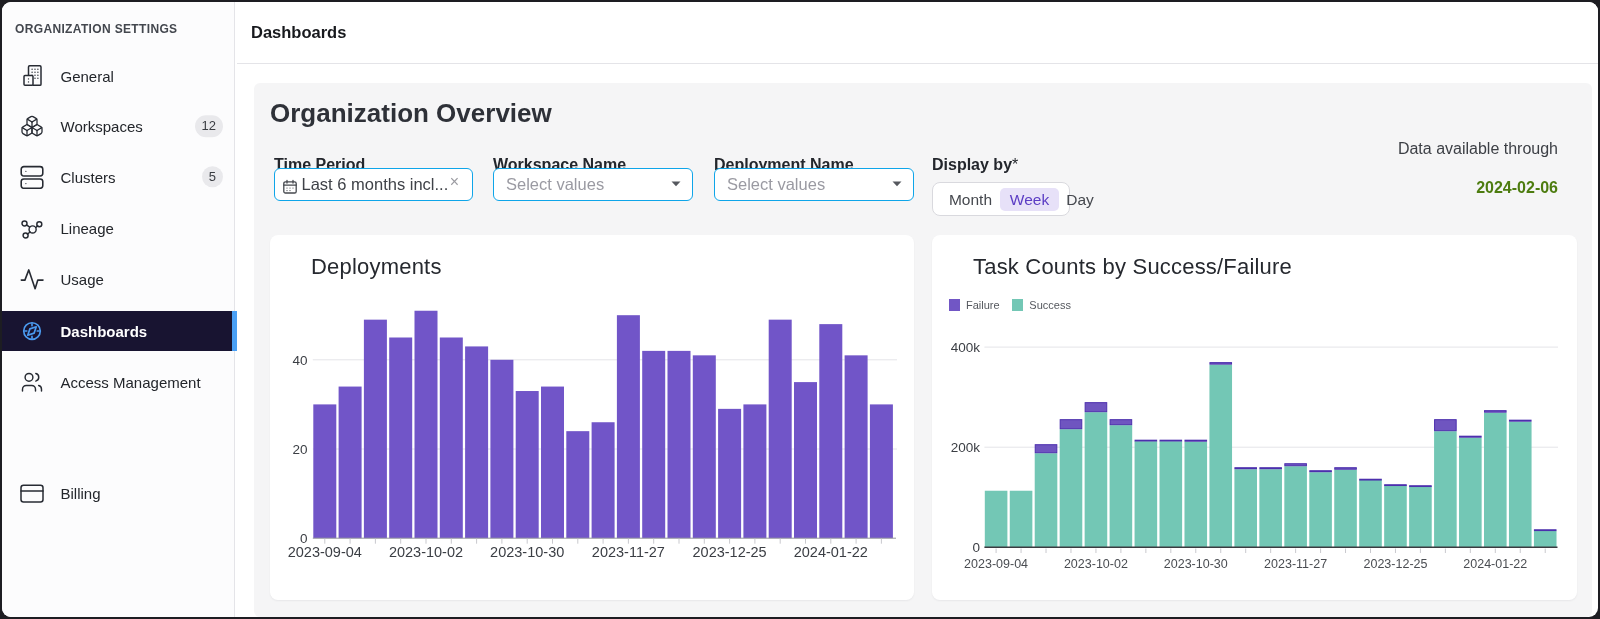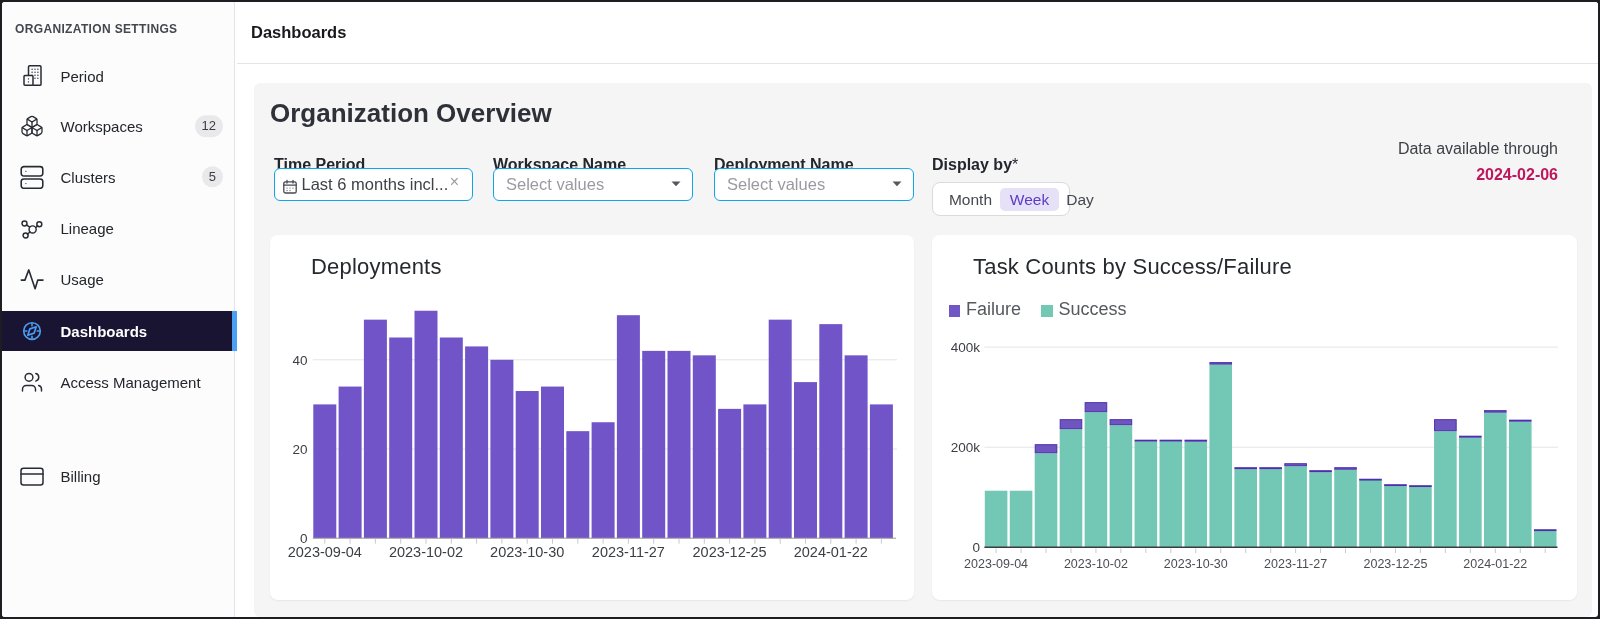--- a/index.html
+++ b/index.html
@@ -1,17 +1,17 @@
 <!DOCTYPE html>
 <html><head><meta charset="utf-8">
 <style>
 * { margin:0; padding:0; box-sizing:border-box; }
 html,body { width:1600px; height:619px; overflow:hidden; }
 body { font-family:"Liberation Sans", sans-serif; background:#1d1d22; position:relative; }
-.frame { position:absolute; left:2px; top:2px; right:2.5px; bottom:2px; background:#fff; border-radius:3px; overflow:hidden; }
+.frame { position:absolute; left:2px; top:2px; right:2.5px; bottom:2px; background:#fff; border-radius:9px; overflow:hidden; }
 .sidebar { position:absolute; left:0; top:0; bottom:0; width:233px; background:#fcfcfd; border-right:1.5px solid #e4e4e8; }
 .shead { position:absolute; left:13px; top:19.5px; font-size:12px; font-weight:bold; letter-spacing:.35px; color:#43474e; }
 .srow { position:absolute; left:0; width:233px; height:40px; }
 .sicon { position:absolute; left:18px; top:8px; width:24px; height:24px; }
 .slab { position:absolute; left:58.5px; top:50%; transform:translateY(-50%); font-size:15px; color:#23262b; white-space:nowrap; }
 .srow.sel { background:#181431; width:229.5px; }
 .srow.sel .slab { color:#fff; font-weight:bold; }
 .srow.sel::after { content:""; position:absolute; left:229.5px; top:0; width:5px; height:40px; background:#4aa0f5; }
 .badge { position:absolute; right:12.5px; top:50%; transform:translateY(-50%); background:#e9e9ec; color:#3a3d42; font-size:13px; border-radius:11px; min-width:11px; height:21.5px; line-height:21.5px; text-align:right; padding:0 6.5px; }
 .topbar { position:absolute; left:234.5px; right:0; top:0; height:62px; background:#fff; border-bottom:1px solid #e4e4e8; }
@@ -22,24 +22,24 @@
 .fbox { position:absolute; top:85px; height:33px; background:#fff; border:1px solid #0ea5e9; border-radius:6px; }
 .ph { color:#9a9aa2; font-size:16.5px; position:absolute; left:12px; top:6px; }
 .caret { position:absolute; right:11px; top:12.5px; } .caret svg, .tpcal svg { display:block; }
 .tpx { position:absolute; right:13px; top:4.5px; color:#9b9ba1; font-size:16px; }
 .tptext { position:absolute; left:26.5px; top:6px; color:#3f4248; font-size:16.5px; white-space:nowrap; }
 .tpcal { position:absolute; left:6.5px; top:10px; }
 .toggle { position:absolute; left:678.5px; top:99px; width:138px; height:34px; background:#fff; border:1px solid #d9d9de; border-radius:8px; }
 .tseg { position:absolute; top:5.5px; height:23px; line-height:23px; font-size:15.5px; color:#45484e; text-align:center; }
 .tseg.on { background:#e7e1f8; color:#5b3cc4; border-radius:5px; }
 .avail1 { position:absolute; right:33.5px; top:57.5px; font-size:16px; color:#3c3f45; }
-.avail2 { position:absolute; right:33.5px; top:83px; font-size:16px; font-weight:bold; color:#be185d; }
+.avail2 { position:absolute; right:33.5px; top:96px; font-size:16px; font-weight:bold; color:#4d7c0f; }
 .card { position:absolute; top:152px; height:365px; background:#fff; border-radius:8px; box-shadow:0 1px 2px rgba(16,24,40,.06); }
 .card h3 { position:absolute; left:17.5px; top:19.5px; font-size:22px; font-weight:400; color:#26292f; letter-spacing:.2px;margin-left:24px; }
-.leg { position:absolute; left:17px; top:64.5px; font-size:18px; color:#55585e; }
+.leg { position:absolute; left:17px; top:64.5px; font-size:11px; color:#55585e; }
 .legsw { display:inline-block; width:11.5px; height:11.5px; vertical-align:-1.5px; margin-right:6px; }
 </style></head>
 <body>
 <div class="frame">
   <div class="sidebar">
     <div class="shead">ORGANIZATION SETTINGS</div>
     <div class="srow" style="top:53.5px">
         <span class="sicon"><svg width="24" height="24" viewBox="0 0 24 24" fill="none" stroke="#272b33" stroke-width="1.5" stroke-linecap="round" stroke-linejoin="round">
             <path d="M8.5 11.5V2.9a1.1 1.1 0 0 1 1.1-1.1h10.3a1.1 1.1 0 0 1 1.1 1.1v17.3a1.1 1.1 0 0 1-1.1 1.1H13"></path>
             <circle cx="12.1" cy="5.3" r="0.68" fill="#272b33" stroke="none"></circle>
@@ -51,21 +51,21 @@
             <circle cx="12.1" cy="11.3" r="0.68" fill="#272b33" stroke="none"></circle>
             <circle cx="15.0" cy="11.3" r="0.68" fill="#272b33" stroke="none"></circle>
             <circle cx="17.9" cy="11.3" r="0.68" fill="#272b33" stroke="none"></circle>
             <circle cx="12.1" cy="14.3" r="0.68" fill="#272b33" stroke="none"></circle>
             <circle cx="15.0" cy="14.3" r="0.68" fill="#272b33" stroke="none"></circle>
             <circle cx="17.9" cy="14.3" r="0.68" fill="#272b33" stroke="none"></circle>
             <rect x="4" y="11.5" width="9" height="9.8" rx="1" fill="#fcfcfd"></rect>
             <circle cx="8.5" cy="14.9" r="0.68" fill="#272b33" stroke="none"></circle>
             <circle cx="8.5" cy="17.9" r="0.68" fill="#272b33" stroke="none"></circle>
           </svg></span>
-        <span class="slab">Period</span>
+        <span class="slab">General</span>
       </div>
       <div class="srow" style="top:104px">
         <span class="sicon"><svg width="24" height="24" viewBox="0 0 24 24" fill="none" stroke="#272b33" stroke-width="1.3" stroke-linecap="round" stroke-linejoin="round">
             <path d="M2.97 12.92A2 2 0 0 0 2 14.63v3.24a2 2 0 0 0 .97 1.71l3 1.8a2 2 0 0 0 2.06 0L12 19v-5.5l-5-3-4.03 2.42Z"></path>
             <path d="m7 16.5-4.74-2.85"></path>
             <path d="m7 16.5 5-3"></path>
             <path d="M7 16.5v5.17"></path>
             <path d="M12 13.5V19l3.97 2.38a2 2 0 0 0 2.06 0l3-1.8a2 2 0 0 0 .97-1.71v-3.24a2 2 0 0 0-.97-1.71L17 10.5l-5 3Z"></path>
             <path d="m17 16.5-5-3"></path>
             <path d="m17 16.5 4.74-2.85"></path>
@@ -114,21 +114,21 @@
       </div>
       <div class="srow" style="top:359.5px">
         <span class="sicon"><svg width="24" height="24" viewBox="0 0 24 24" fill="none" stroke="#272b33" stroke-width="1.45" stroke-linecap="round" stroke-linejoin="round">
             <path d="M15.5 21v-1.8a3.8 3.8 0 0 0-3.8-3.8H6.3a3.8 3.8 0 0 0-3.8 3.8V21"></path>
             <circle cx="9" cy="7.3" r="3.9"></circle>
             <path d="M21.5 21v-1.8a3.8 3.8 0 0 0-2.85-3.68"></path>
             <path d="M15.8 3.55a3.9 3.9 0 0 1 0 7.56"></path>
           </svg></span>
         <span class="slab">Access Management</span>
       </div>
-      <div class="srow" style="top:454px">
+      <div class="srow" style="top:471px">
         <span class="sicon"><svg width="24" height="24" viewBox="0 0 24 24" fill="none" stroke="#272b33" stroke-width="1.5" stroke-linecap="round" stroke-linejoin="round">
             <rect x="1" y="4.3" width="22" height="16.6" rx="2.5"></rect>
             <path d="M1 10.1h22"></path>
           </svg></span>
         <span class="slab">Billing</span>
       </div>
   </div>
   <div class="topbar">
       <h2>Dashboards</h2>
     </div>

